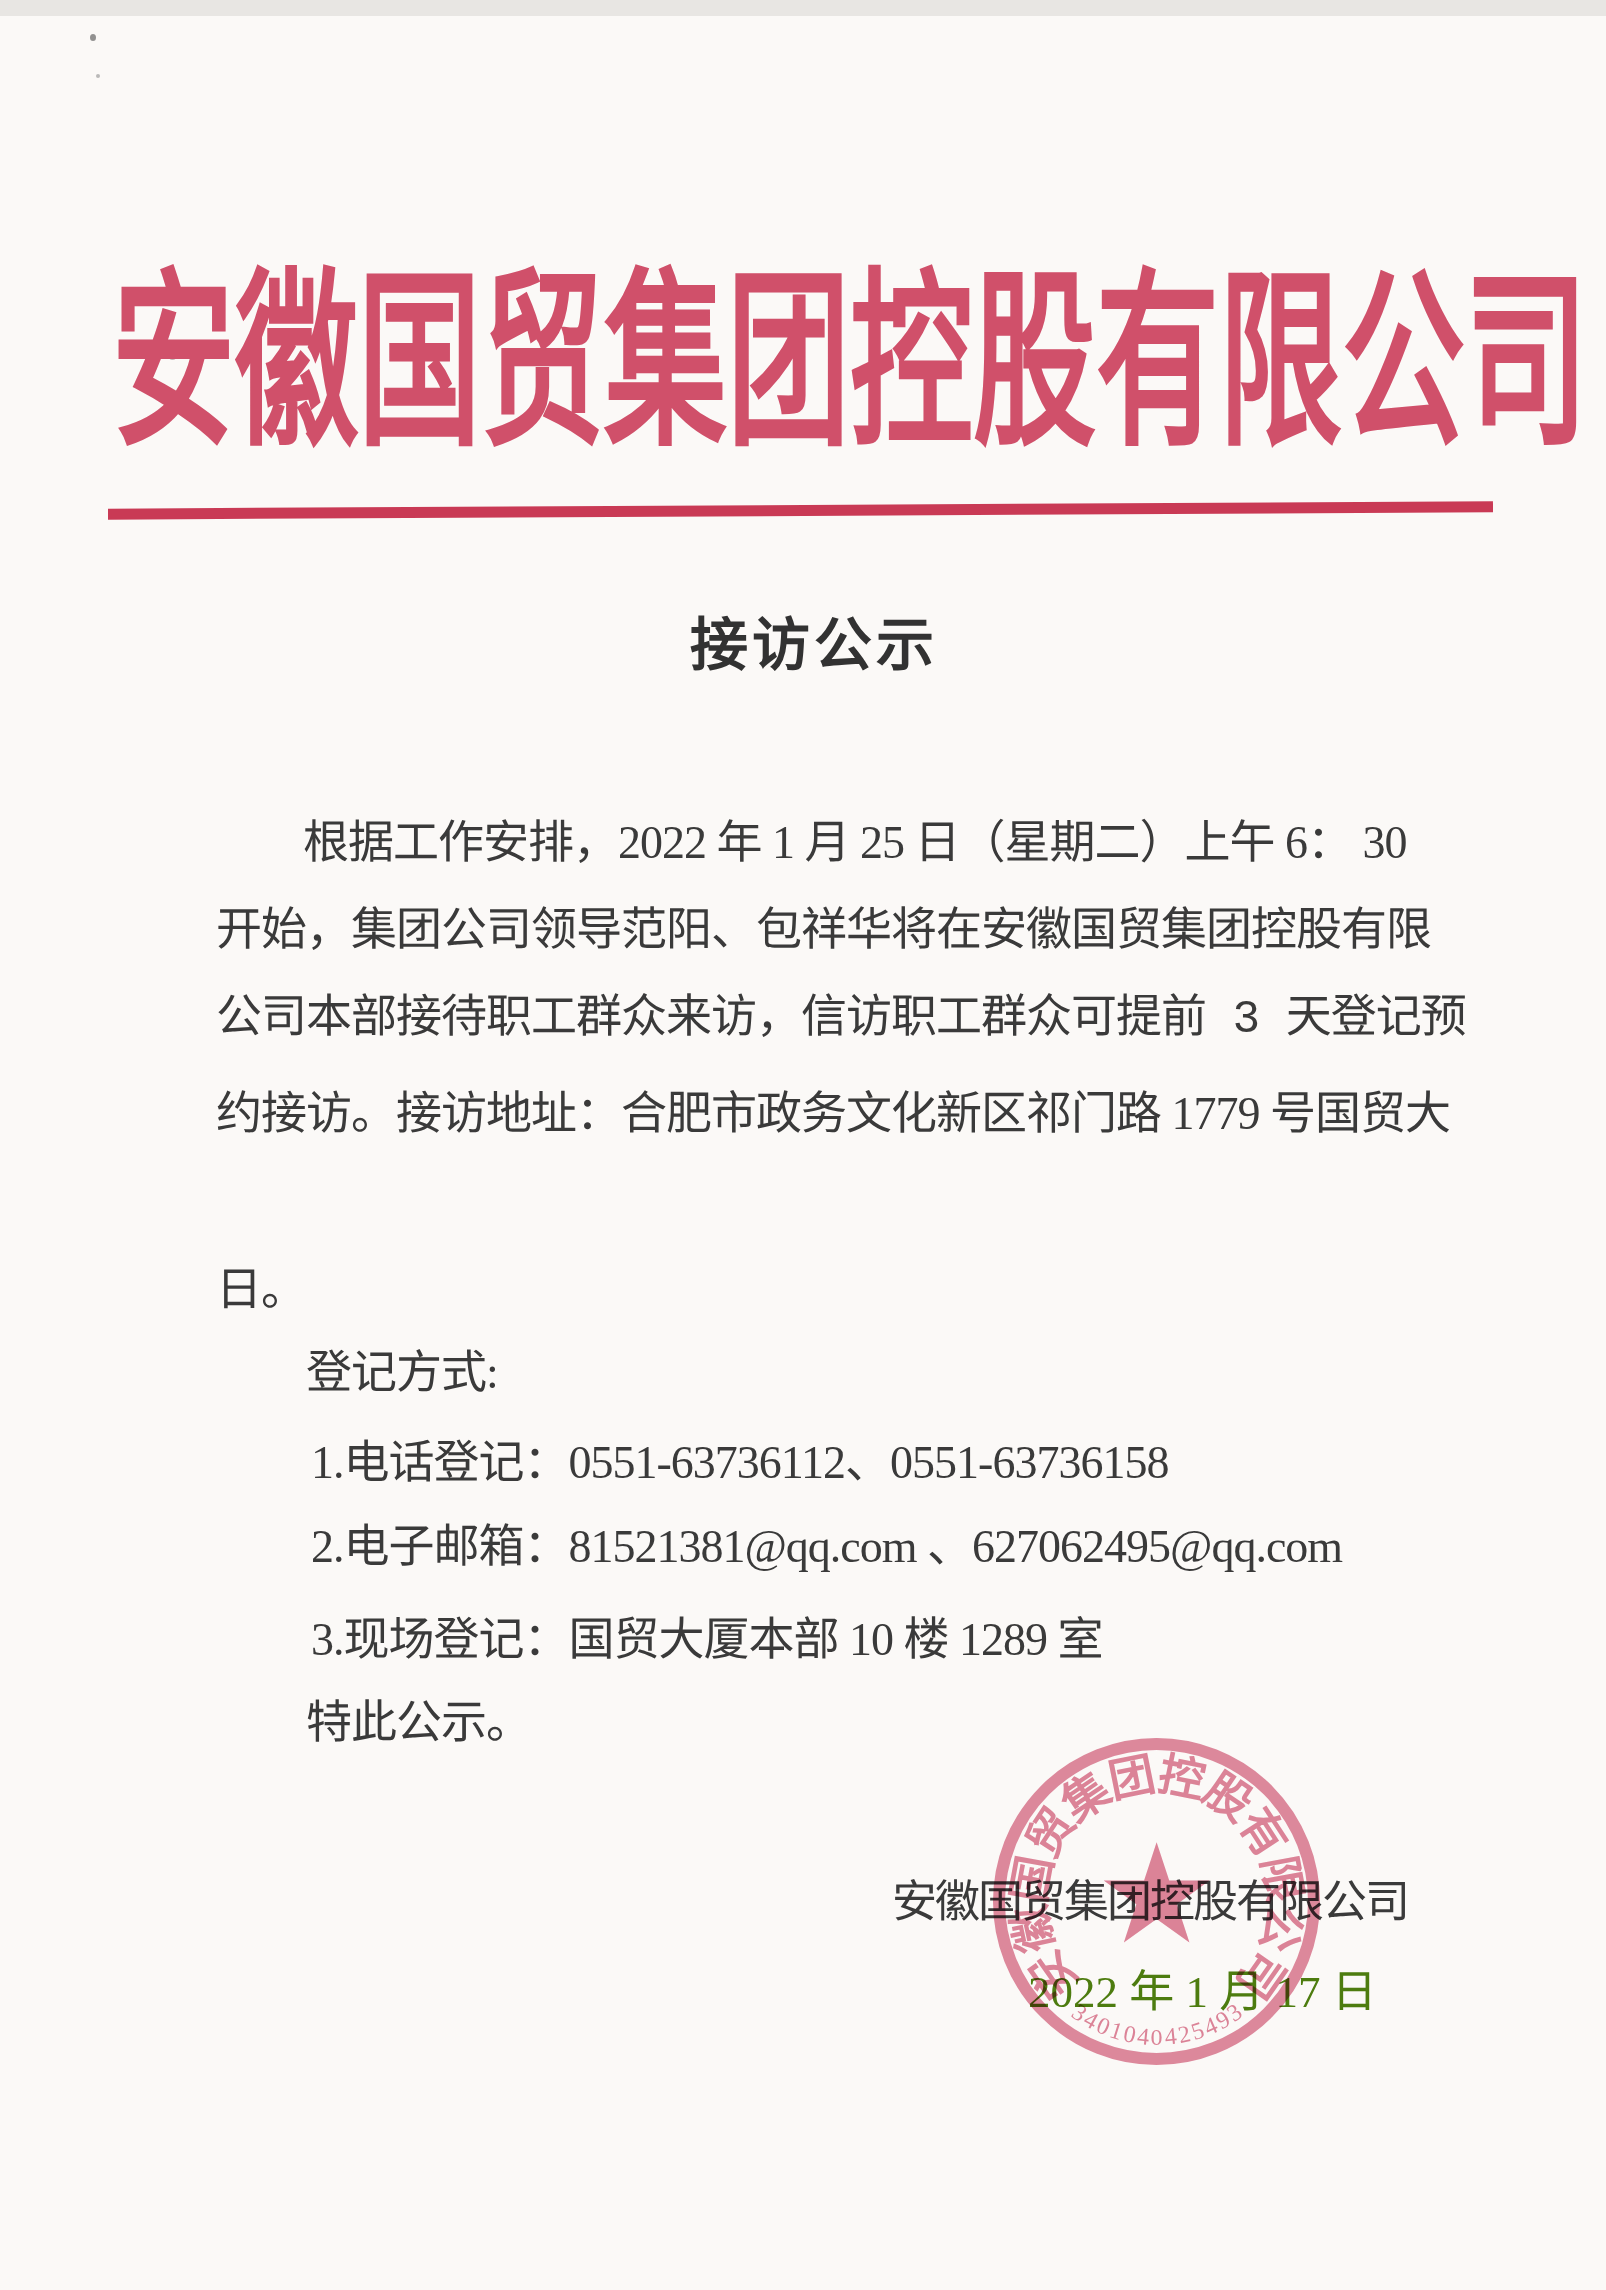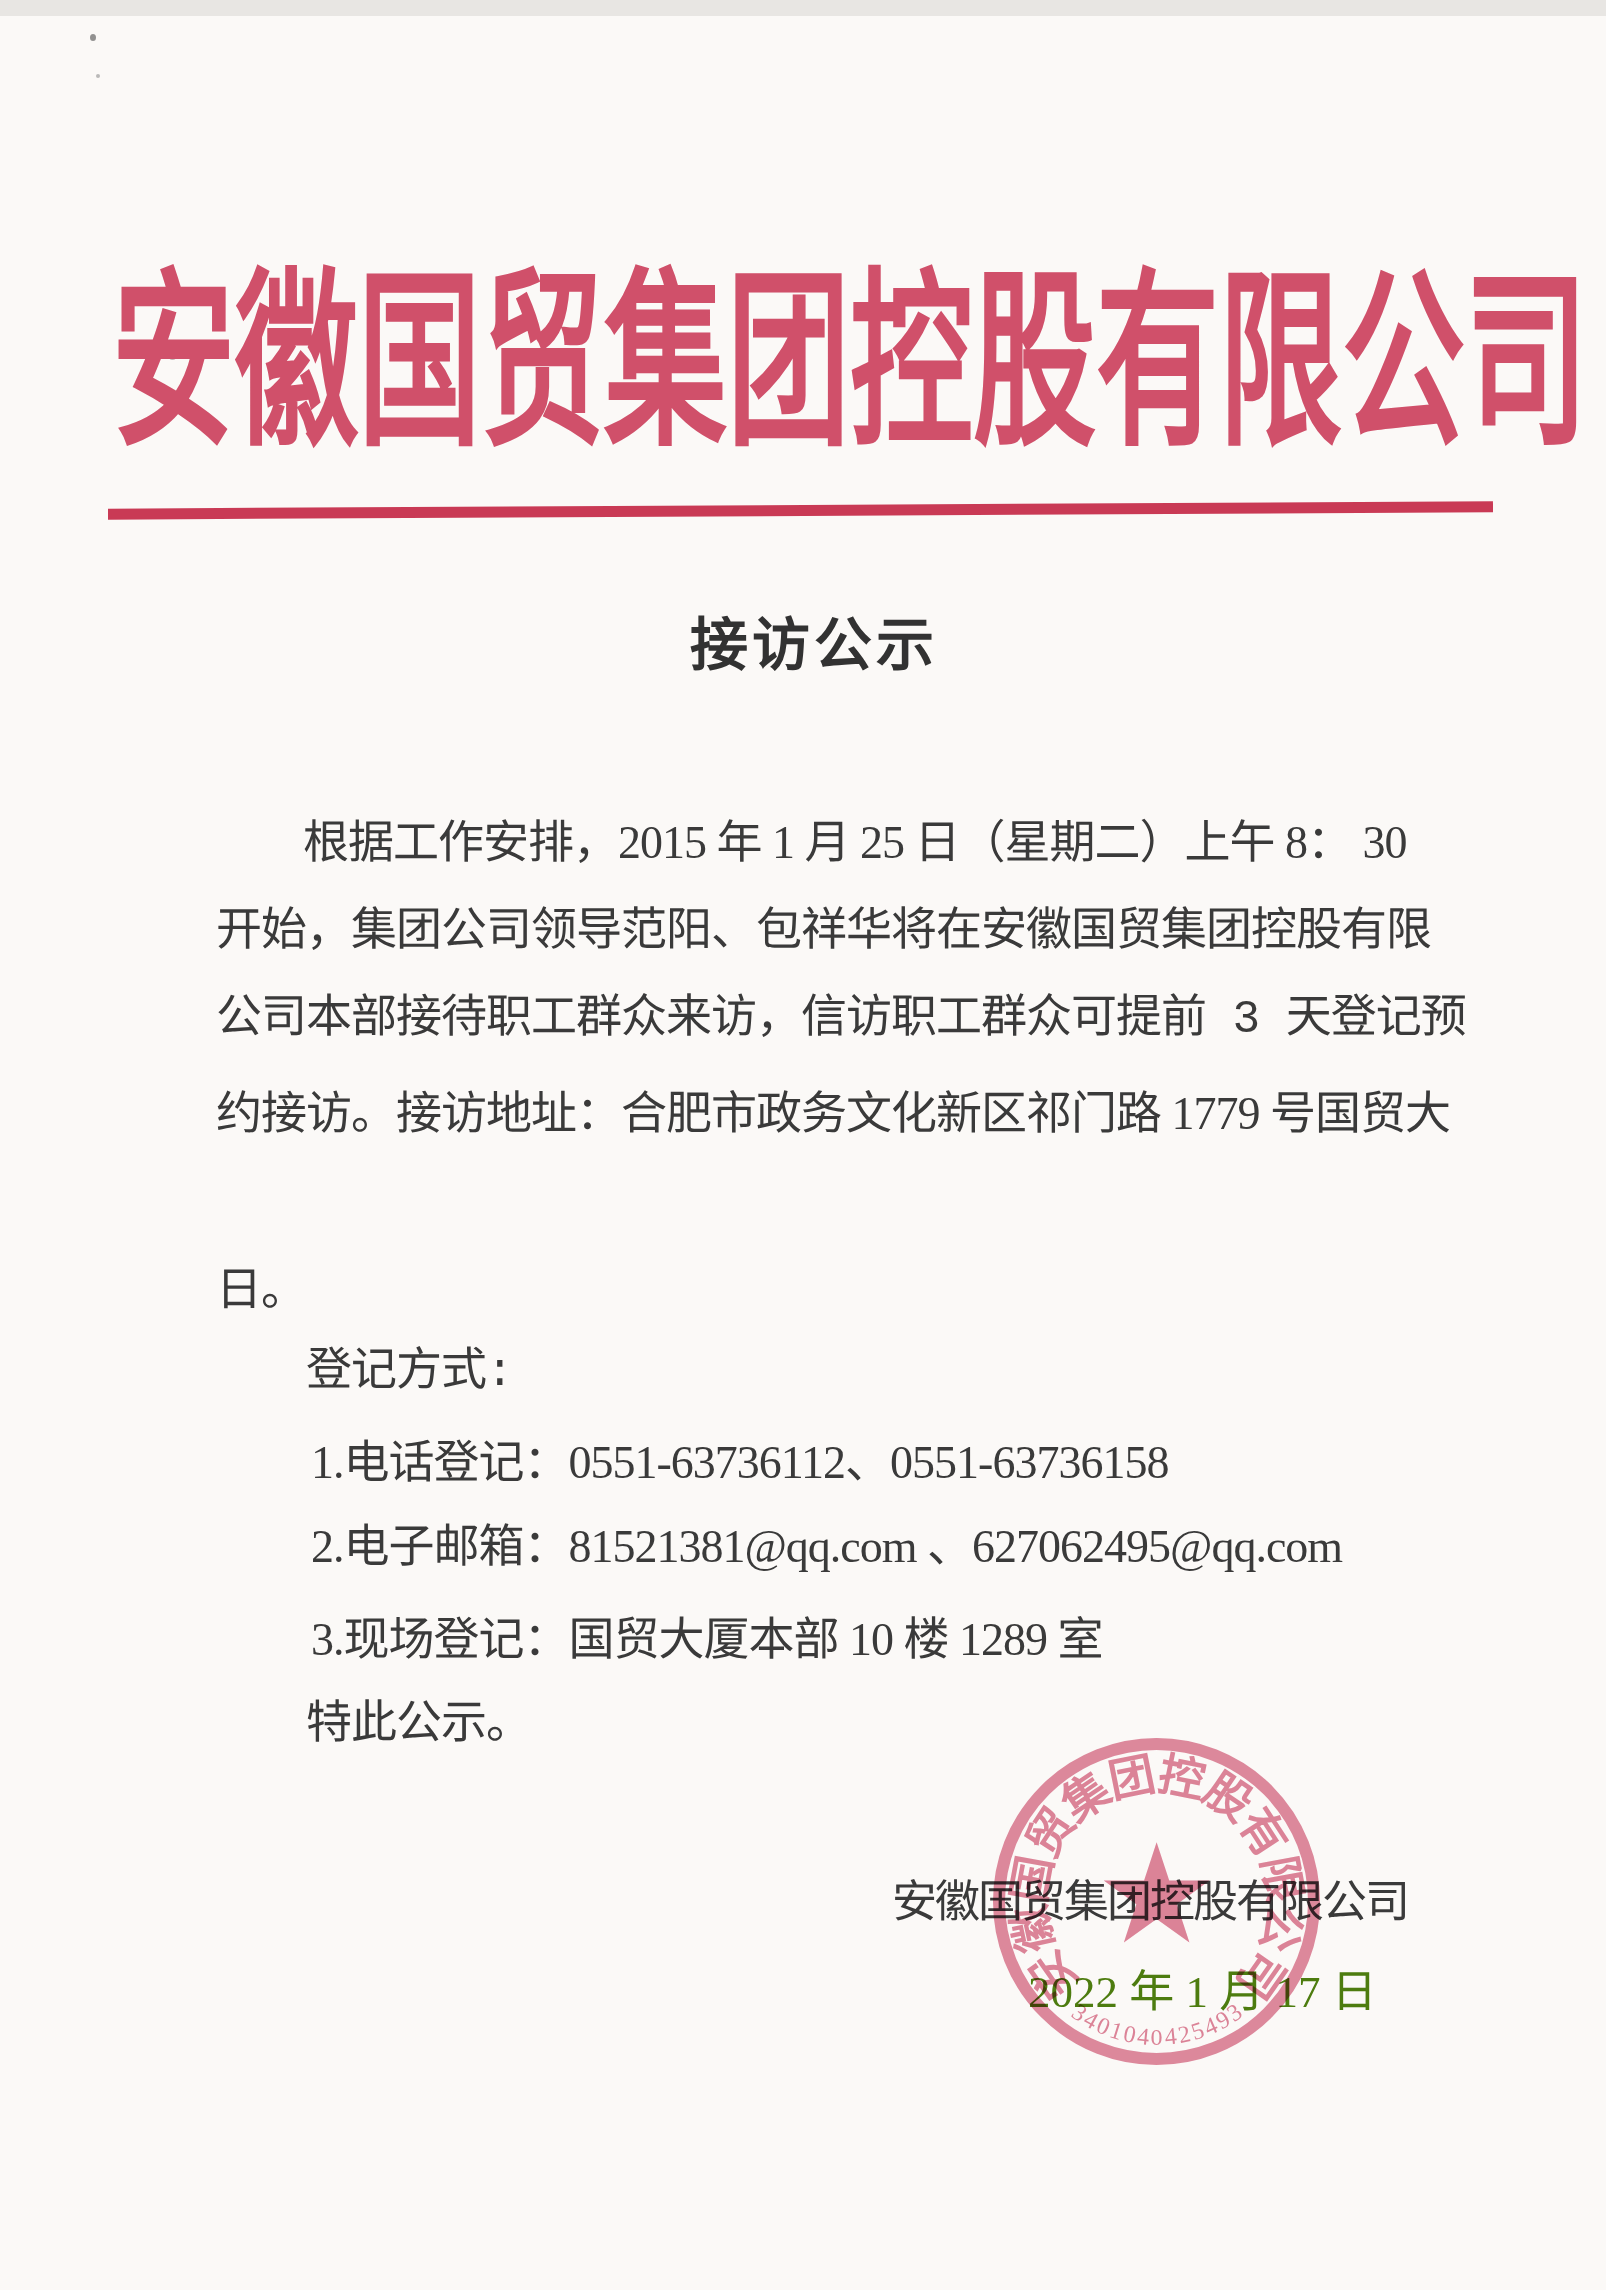--- a/index.html
+++ b/index.html
@@ -84,26 +84,26 @@
   <div class="speck s1"></div>
   <div class="speck s2"></div>
   <div class="speck s3"></div>
 
   <div class="letterhead">安徽国贸集团控股有限公司</div>
 
   <div class="red-rule"></div>
 
   <div class="doc-title">接访公示</div>
 
-  <div class="bline" style="left:303px;top:801px;">根据工作安排，2015 年 1 月 25 日（星期二）上午 8： 30</div>
+  <div class="bline" style="left:303px;top:801px;">根据工作安排，2022 年 1 月 25 日（星期二）上午 6： 30</div>
   <div class="bline" style="left:216px;top:888px;">开始，集团公司领导范阳、包祥华将在安徽国贸集团控股有限</div>
   <div class="bline" style="left:216px;top:978px;font-family:Liberation Mono, monospace;">公司本部接待职工群众来访，信访职工群众可提前 3 天登记预</div>
   <div class="bline" style="left:216px;top:1072px;">约接访。接访地址：合肥市政务文化新区祁门路 1779 号国贸大</div>
   <div class="bline" style="left:216px;top:1248px;">日。</div>
-  <div class="bline" style="left:306px;top:1331px;font-family:Liberation Mono, monospace;">登记方式:</div>
+  <div class="bline" style="left:306px;top:1331px;">登记方式:</div>
   <div class="bline" style="left:311px;top:1421px;">1.电话登记：0551-63736112、0551-63736158</div>
   <div class="bline" style="left:311px;top:1505px;">2.电子邮箱：81521381@qq.com  、627062495@qq.com</div>
   <div class="bline" style="left:311px;top:1598px;">3.现场登记：国贸大厦本部 10 楼 1289 室</div>
   <div class="bline" style="left:306px;top:1681px;">特此公示。</div>
 
   <div class="sig-company">安徽国贸集团控股有限公司</div>
   <div class="sig-date">2022 年 1 月 17 日</div>
 
   <div class="seal">
     <div class="seal-ring"></div>

